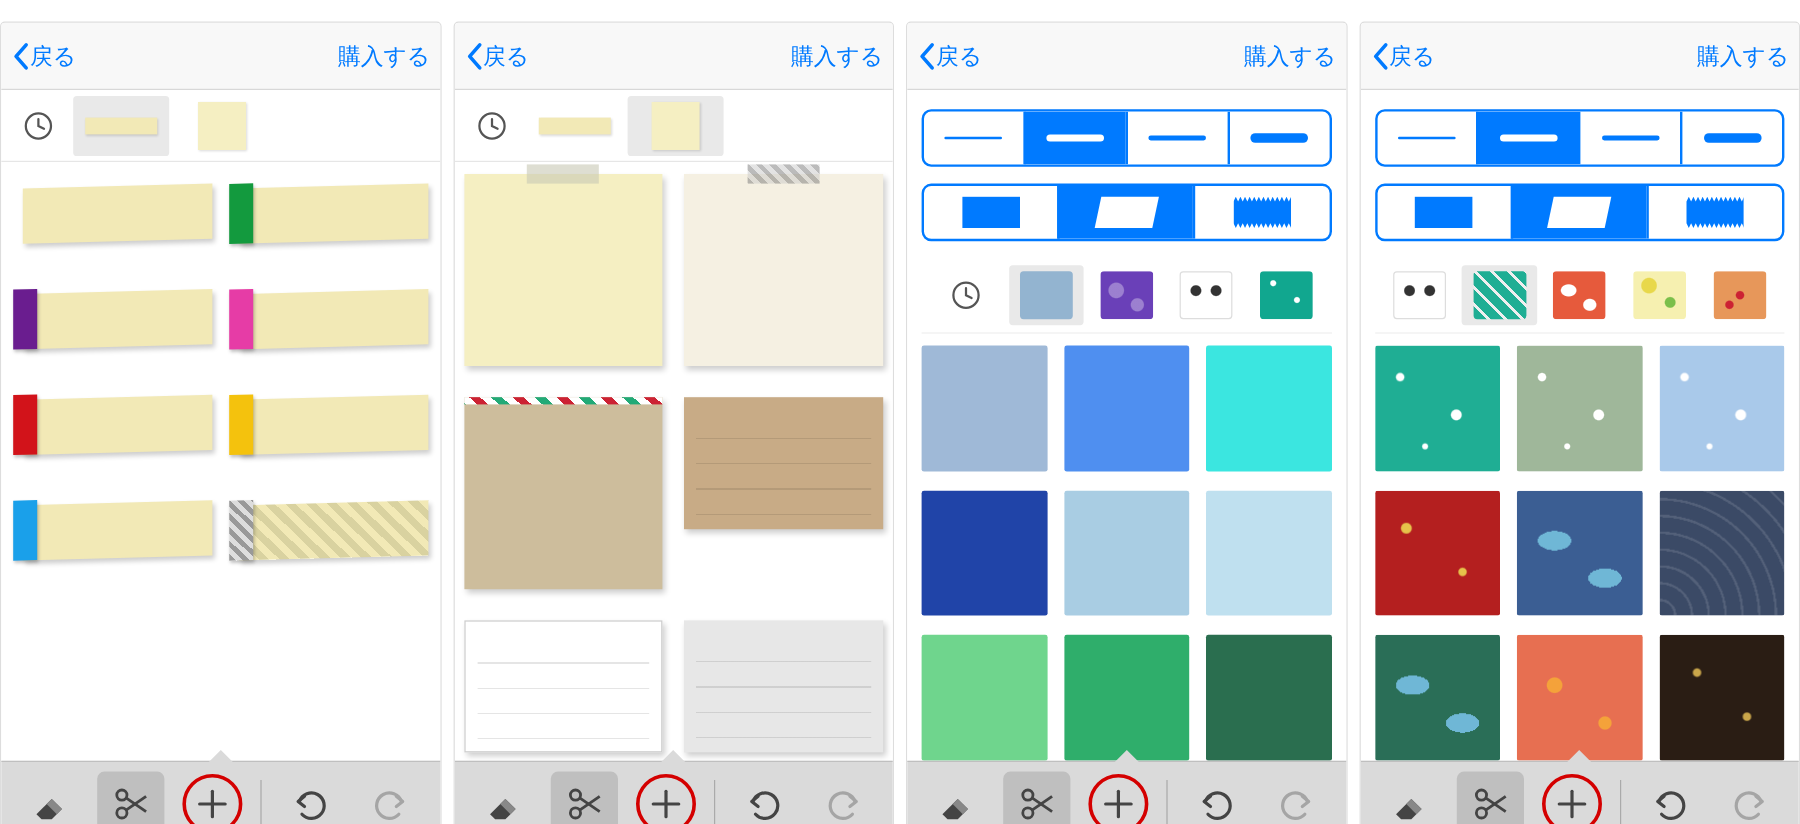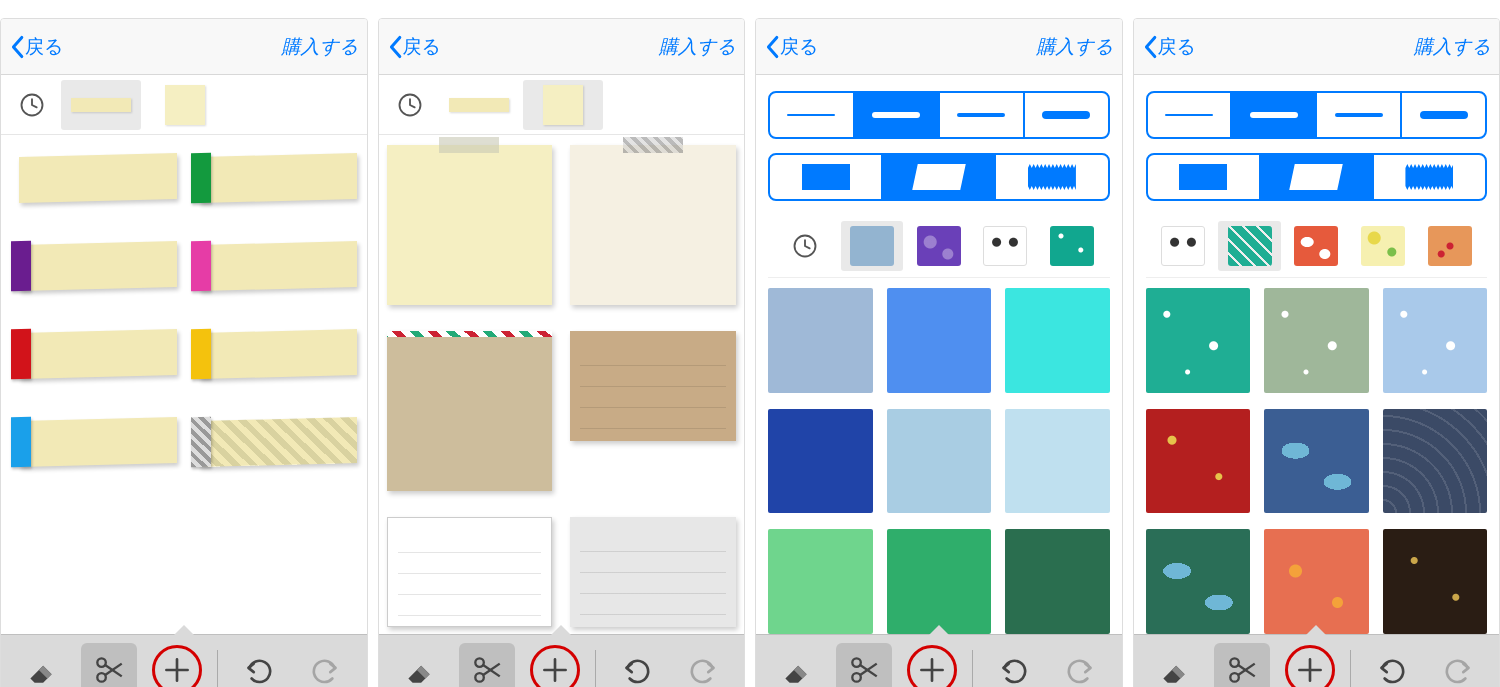--- a/index.html
+++ b/index.html
@@ -35,21 +35,21 @@
     flex-shrink: 0;
   }
   .nav-back {
     display: flex;
     align-items: center;
     color: #007aff;
     font-size: 19px;
     cursor: pointer;
   }
   .nav-back svg { width: 16px; height: 24px; }
-  .nav-purchase { color: #007aff; font-size: 19px; cursor: pointer; font-style: italic; }
+  .nav-purchase { color: #007aff; font-size: 19px; cursor: pointer; }
   .tabbar {
     height: 60px;
     background: #fff;
     border-bottom: 1px solid #e6e6e6;
     display: flex;
     align-items: center;
     padding: 0 6px;
     gap: 4px;
     flex-shrink: 0;
   }

